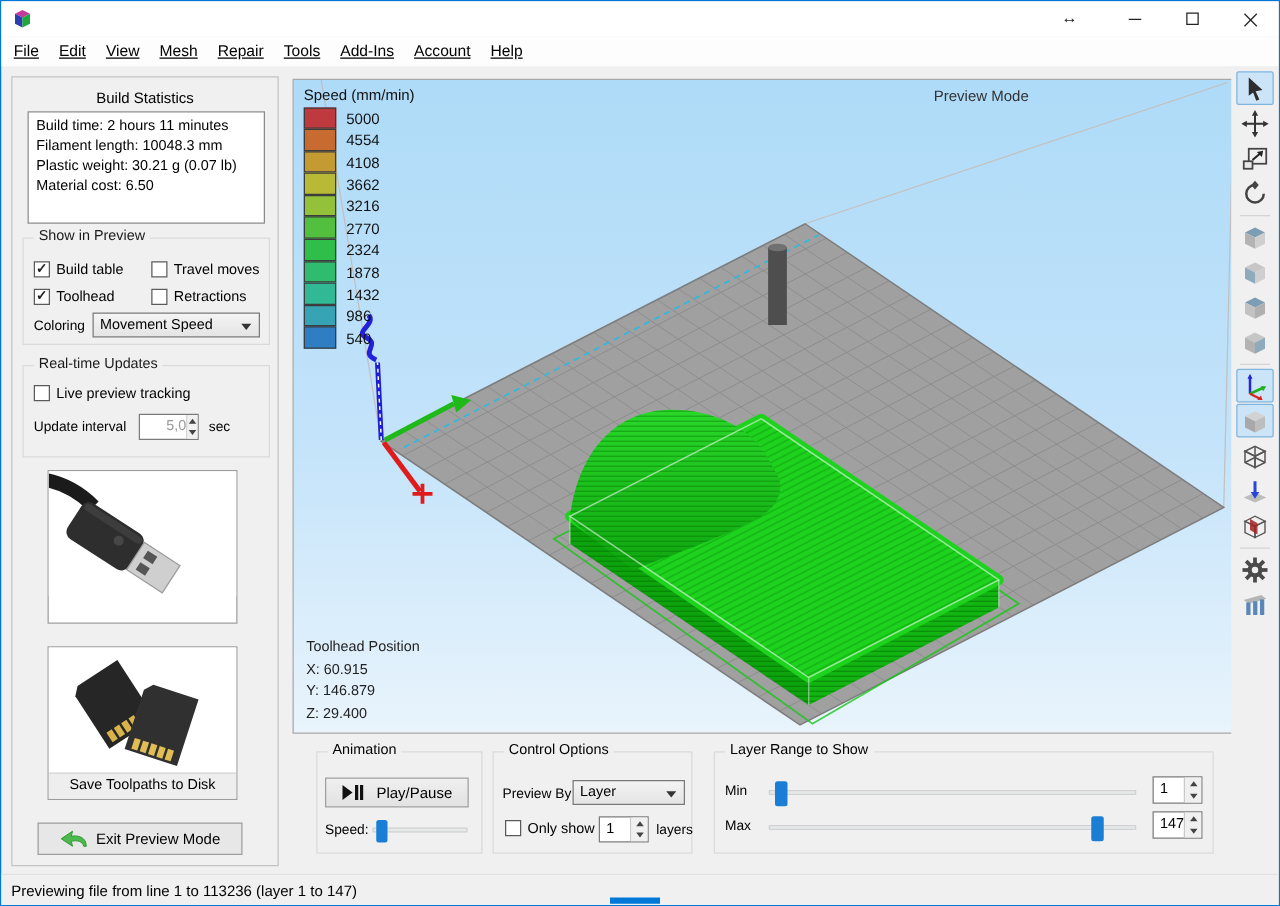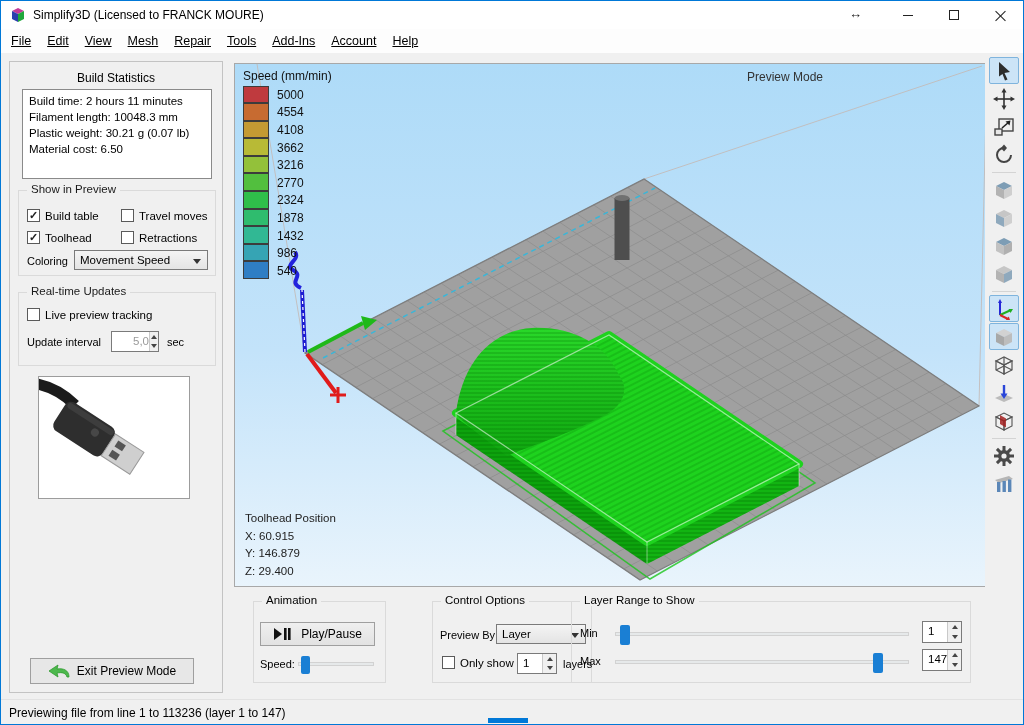--- a/index.html
+++ b/index.html
@@ -77,21 +77,21 @@
   .legend-val { margin-left:8px; font-size:12px; color:#111; }
   .mode-label { position:absolute; left:512px; top:6px; font-size:12px; color:#333; }
   .thp { position:absolute; left:10px; top:449px; font-size:11.5px; color:#222; line-height:1.0; }
   .thp div { margin-bottom:6px; }
 
   
   .ctrl-box { position:absolute; top:600px; height:82px; border:1px solid #dadada; }
   .ctrl-box .gb-title { position:absolute; left:8px; top:-8px; background:#f0f0f0;
                         padding:0 4px; font-size:11.5px; }
   .box-anim { left:252px; width:133px; }
-  .box-opts { left:393px; width:160px;margin-left:38px; }
+  .box-opts { left:393px; width:160px; }
   .box-range{ left:570px; width:400px; }
   .btn { background:linear-gradient(#efefef,#e2e2e2); border:1px solid #9f9f9f;
          display:flex; align-items:center; justify-content:center; gap:10px; font-size:12px; }
   .play-btn { position:absolute; left:6px; top:20px; width:115px; height:24px; }
   .slider { position:absolute; height:4px; background:#e6e9ea; border:1px solid #d2d2d2; }
   .slider .handle { position:absolute; top:-8px; width:10px; height:20px; background:#1a7fd4;
                     border-radius:2px; }
   .sl-speed { left:44px; top:60px; width:76px; }
   .sl-speed .handle { width:9px; height:18px; top:-7px; }
   .sl-min { left:43px; top:30px; width:294px; }
@@ -117,21 +117,20 @@
 <div class="window">
 
   <div class="titlebar">
     <span class="app-icon">
       <svg width="16" height="16" viewBox="0 0 16 16">
         <polygon points="8,1 14,4 8,7 2,4" fill="#c23a9a"></polygon>
         <polygon points="2,4 8,7 8,15 2,12" fill="#2b3fae"></polygon>
         <polygon points="14,4 8,7 8,15 14,12" fill="#1fa83c"></polygon>
       </svg>
     </span>
-    <span class="title-text">Simplify3D (Licensed to FRANCK MOURE)</span>
     <span class="drag-hint">↔</span>
     <div class="win-btns">
       <div class="win-btn">
           <span class="min-glyph"></span>
         </div>
       <div class="win-btn">
           <span class="max-glyph"></span>
         </div>
       <div class="win-btn">
           <span class="close-glyph"></span>
@@ -215,20 +214,43 @@
             <rect x="2" y="2" width="54" height="6" rx="3" fill="#3d3d3d"></rect>
             <circle cx="40" cy="14" r="4" fill="#474747"></circle>
             <rect x="58" y="4" width="34" height="26" fill="#cfcfcf" stroke="#9a9a9a"></rect>
             <rect x="64" y="8" width="9" height="7" fill="#555"></rect>
             <rect x="64" y="19" width="9" height="7" fill="#555"></rect>
           </g>
         </svg>
       </div>
     </div>
 
+    <div class="img-button" style="top:455px;">
+      <div class="img-area">
+        <svg width="150" height="100" viewBox="0 0 150 100">
+          <g transform="translate(18,34) rotate(-33)">
+            <path d="M 0 6 L 6 0 L 44 0 L 44 56 L 0 56 Z" fill="#262626"></path>
+            <rect x="5" y="44" width="5" height="9" fill="#d8b24a"></rect>
+            <rect x="12" y="44" width="5" height="9" fill="#d8b24a"></rect>
+            <rect x="19" y="44" width="5" height="9" fill="#d8b24a"></rect>
+            <rect x="26" y="44" width="5" height="9" fill="#d8b24a"></rect>
+            <rect x="33" y="44" width="5" height="9" fill="#d8b24a"></rect>
+          </g>
+          <g transform="translate(78,28) rotate(18)">
+            <path d="M 0 6 L 6 0 L 44 0 L 44 56 L 0 56 Z" fill="#303030"></path>
+            <rect x="5" y="45" width="5" height="9" fill="#e0bd55"></rect>
+            <rect x="12" y="45" width="5" height="9" fill="#e0bd55"></rect>
+            <rect x="19" y="45" width="5" height="9" fill="#e0bd55"></rect>
+            <rect x="26" y="45" width="5" height="9" fill="#e0bd55"></rect>
+            <rect x="33" y="45" width="5" height="9" fill="#e0bd55"></rect>
+          </g>
+        </svg>
+      </div>
+      <div class="img-label">Save Toolpaths to Disk</div>
+    </div>
 
     <div class="exit-btn">
       <svg width="22" height="14" viewBox="0 0 22 14">
         <path d="M 21 13 C 21 6, 15 4, 9 5 L 10 1 L 1 7 L 10 13 L 9 9 C 14 8, 18 9, 19 13 Z" fill="#4db84d" stroke="#2f9a2f" stroke-width="0.8"></path>
       </svg>
       <span>Exit Preview Mode</span>
     </div>
   </div>
 
   <div class="viewport">

